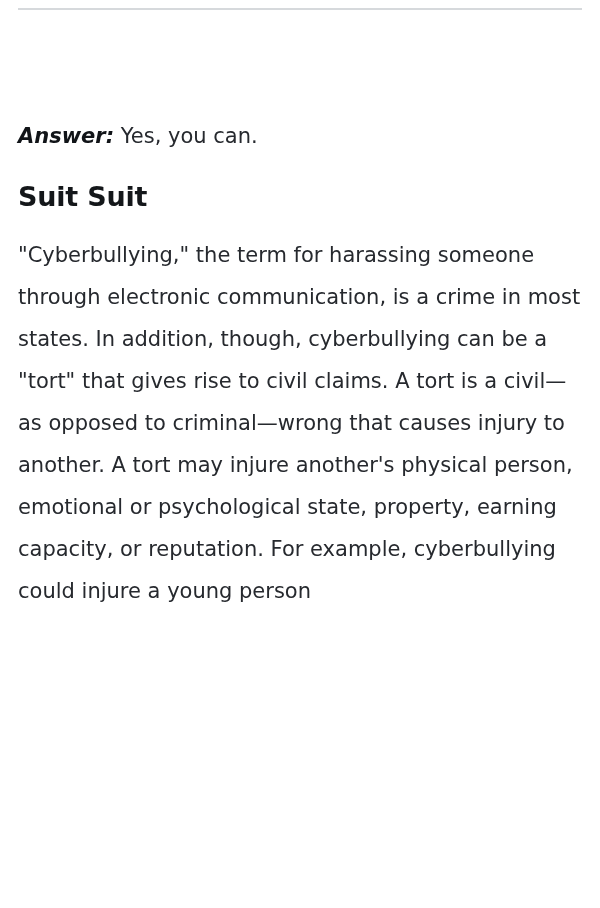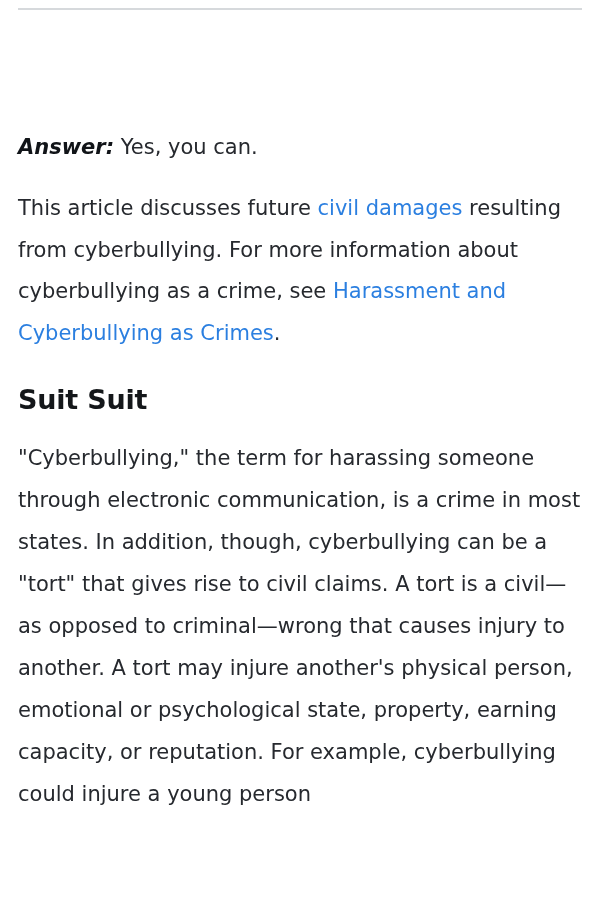--- a/index.html
+++ b/index.html
@@ -25,21 +25,21 @@
     left: 18px;
     right: 18px;
     top: 8px;
     height: 2px;
     background: #d6d9dc;
   }
   .content {
     position: absolute;
     left: 18px;
     right: 18px;
-    top: 132px;
+    top: 121px;
   }
   .answer-para {
     font-size: 21px;
     line-height: 1.45;
     color: #1f2328;
     margin: 0 0 26px 0;
   }
   .answer-label {
     font-weight: bold;
     font-style: italic;
@@ -79,22 +79,19 @@
 
   <div class="top-rule"></div>
 
   <div class="content">
 
     <p class="answer-para">
       <span class="answer-label">Answer:</span>
       <span class="answer-text">Yes, you can.</span>
     </p>
 
-    <p class="body-para">
-      <span>This article discusses future </span><a class="link" href="#">civil damages</a><span> resulting from cyberbullying. For more information about cyberbullying as a crime, see </span><a class="link" href="#">Harassment and Cyberbullying as Crimes</a><span>.</span>
-    </p>
 
     <h2 class="section-heading">Suit Suit</h2>
 
     <p class="long-para">"Cyberbullying," the term for harassing someone through electronic communication, is a crime in most states. In addition, though, cyberbullying can be a "tort" that gives rise to civil claims. A tort is a civil—as opposed to criminal—wrong that causes injury to another. A tort may injure another's physical person, emotional or psychological state, property, earning capacity, or reputation. For example, cyberbullying could injure a young person</p>
 
   </div>
 </div>
 
 </body></html>

